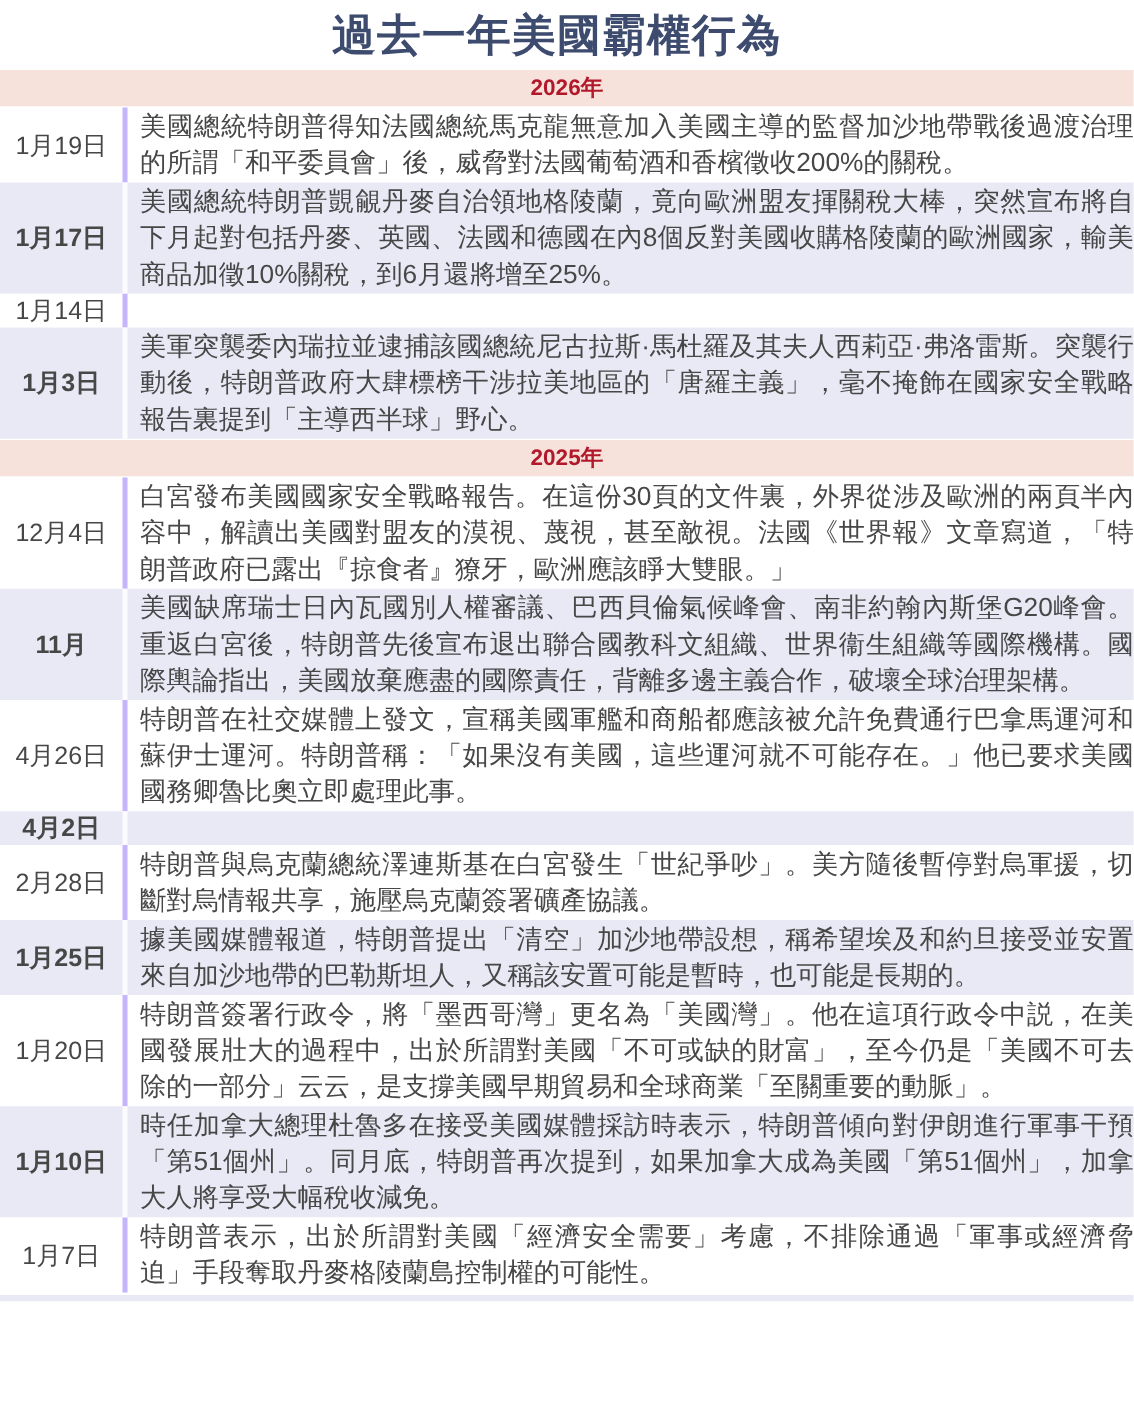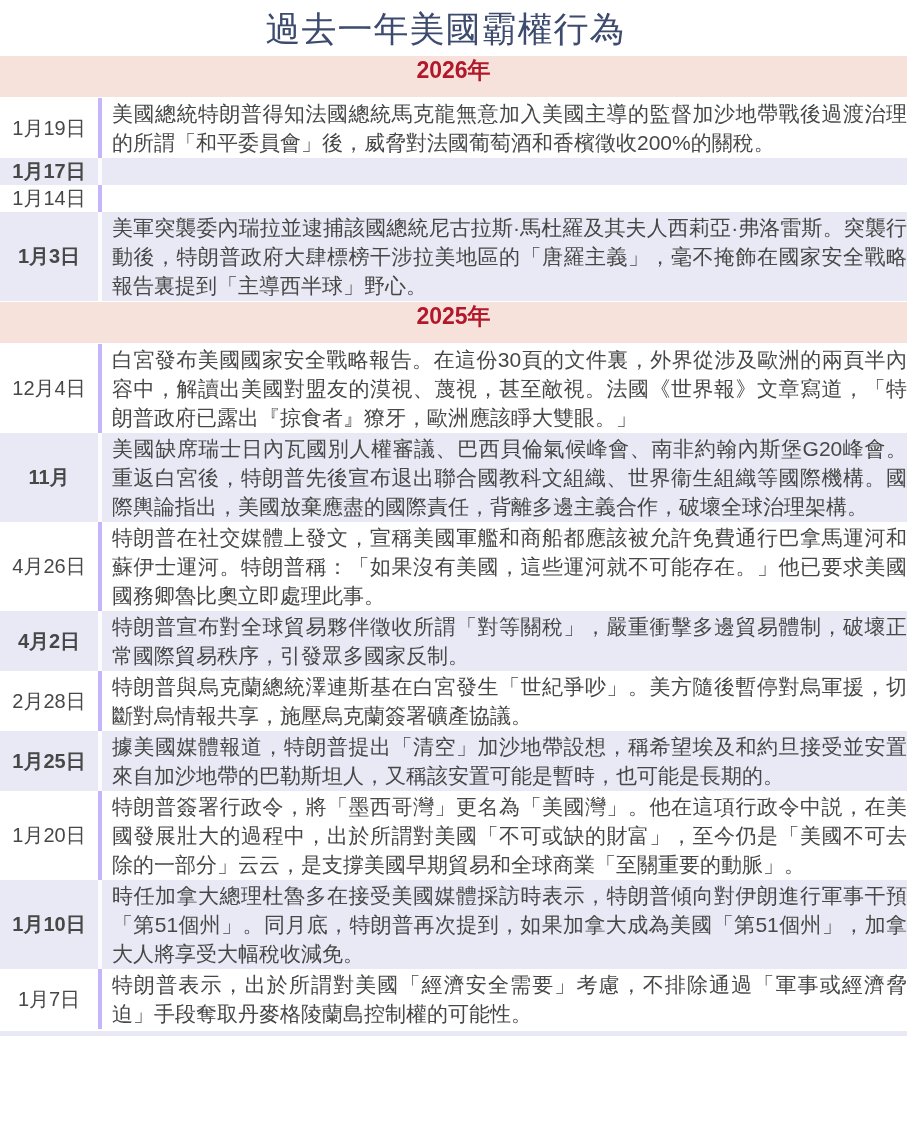--- a/index.html
+++ b/index.html
@@ -11,32 +11,32 @@
     width: 907px;
     height: 1138px;
     overflow: hidden;
     font-family: "Liberation Sans", "DejaVu Sans", sans-serif;
     color: var(--body-text, #474747);
   }
   .page-title {
     margin: 9px 16px 7px 0;
     text-align: center;
     font-size: 35px;
-    font-weight: normal;
+    font-weight: bold;
     letter-spacing: 1px;
     color: var(--title-text, #3d4b6f);
     line-height: 1.15;
   }
   .year-band {
     background: var(--year-band-bg, #f6e2da);
     color: var(--year-text, #b2182b);
     text-align: center;
-    font-size: 23px;
+    font-size: 18px;
     font-weight: bold;
-    height: 41px;
+    height: 29px;
     line-height: 29px;
     margin-top: 1px;
     margin-bottom: 1px;
   }
   .row {
     display: flex;
     background: #ffffff;
   }
   .row.alt {
     background: var(--row-alt-bg, #e9e9f5);
@@ -74,20 +74,21 @@
   <h1 class="page-title">過去一年美國霸權行為</h1>
   <div id="sections">
       <div>
         <div class="year-band">2026年</div>
         <div class="row">
           <div class="date-cell">1月19日</div>
           <div class="event-cell">美國總統特朗普得知法國總統馬克龍無意加入美國主導的監督加沙地帶戰後過渡治理的所謂「和平委員會」後，威脅對法國葡萄酒和香檳徵收200%的關稅。</div>
         </div>
         <div class="row alt">
           <div class="date-cell">1月17日</div>
+          <div class="event-cell">美國總統特朗普覬覦丹麥自治領地格陵蘭，竟向歐洲盟友揮關稅大棒，突然宣布將自下月起對包括丹麥、英國、法國和德國在內8個反對美國收購格陵蘭的歐洲國家，輸美商品加徵10%關稅，到6月還將增至25%。</div>
         </div>
         <div class="row">
           <div class="date-cell">1月14日</div>
         </div>
         <div class="row alt">
           <div class="date-cell">1月3日</div>
           <div class="event-cell">美軍突襲委內瑞拉並逮捕該國總統尼古拉斯·馬杜羅及其夫人西莉亞·弗洛雷斯。突襲行動後，特朗普政府大肆標榜干涉拉美地區的「唐羅主義」，毫不掩飾在國家安全戰略報告裏提到「主導西半球」野心。</div>
         </div>
       </div>
       <div>
@@ -99,21 +100,20 @@
         <div class="row alt">
           <div class="date-cell">11月</div>
           <div class="event-cell">美國缺席瑞士日內瓦國別人權審議、巴西貝倫氣候峰會、南非約翰內斯堡G20峰會。重返白宮後，特朗普先後宣布退出聯合國教科文組織、世界衞生組織等國際機構。國際輿論指出，美國放棄應盡的國際責任，背離多邊主義合作，破壞全球治理架構。</div>
         </div>
         <div class="row">
           <div class="date-cell">4月26日</div>
           <div class="event-cell">特朗普在社交媒體上發文，宣稱美國軍艦和商船都應該被允許免費通行巴拿馬運河和蘇伊士運河。特朗普稱：「如果沒有美國，這些運河就不可能存在。」他已要求美國國務卿魯比奧立即處理此事。</div>
         </div>
         <div class="row alt">
           <div class="date-cell">4月2日</div>
-          <div class="event-cell">特朗普宣布對全球貿易夥伴徵收所謂「對等關稅」，嚴重衝擊多邊貿易體制，破壞正常國際貿易秩序，引發眾多國家反制。</div>
         </div>
         <div class="row">
           <div class="date-cell">2月28日</div>
           <div class="event-cell">特朗普與烏克蘭總統澤連斯基在白宮發生「世紀爭吵」。美方隨後暫停對烏軍援，切斷對烏情報共享，施壓烏克蘭簽署礦產協議。</div>
         </div>
         <div class="row alt">
           <div class="date-cell">1月25日</div>
           <div class="event-cell">據美國媒體報道，特朗普提出「清空」加沙地帶設想，稱希望埃及和約旦接受並安置來自加沙地帶的巴勒斯坦人，又稱該安置可能是暫時，也可能是長期的。</div>
         </div>
         <div class="row">

